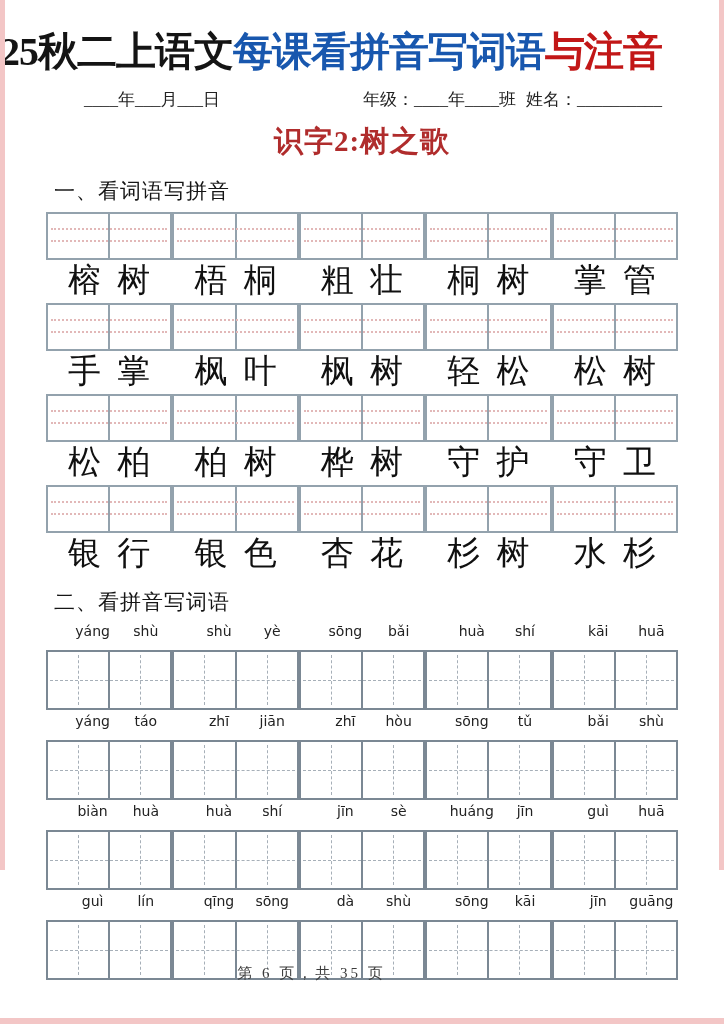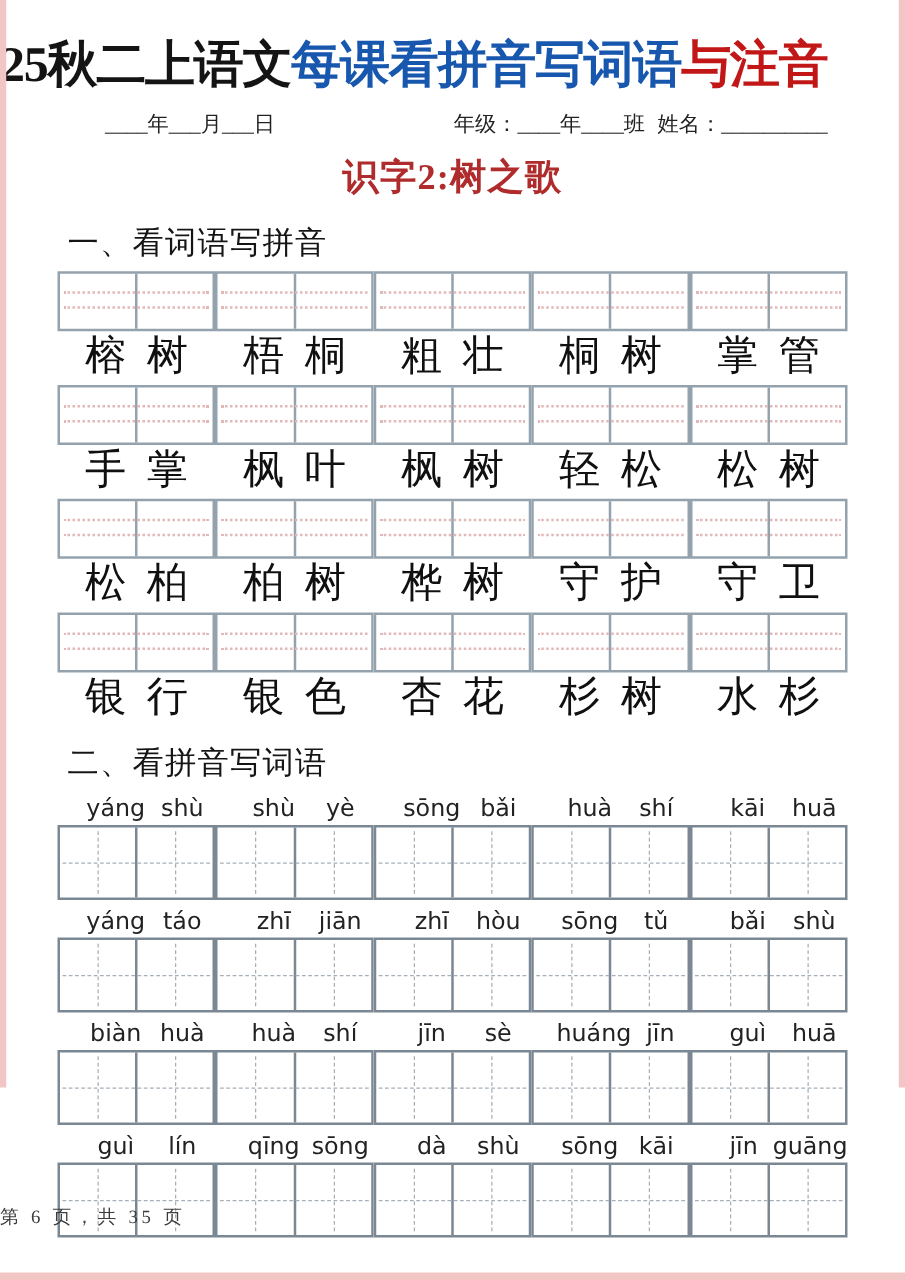--- a/index.html
+++ b/index.html
@@ -17,51 +17,51 @@
   .h-title .t-red{color:var(--title_red,#c21717);}
 
   .date-line{display:flex;margin-top:9px;font-size:17px;color:#222;
              padding-left:84px;padding-right:62px;white-space:nowrap;gap:16px;}
   .date-line .right{margin-left:auto;}
   .date-line .gap{display:inline-block;width:10px;}
 
   .lesson{margin-top:11px;text-align:center;font-size:29px;font-weight:700;
           color:var(--lesson_red,#b02c2c);letter-spacing:1px;}
 
-  .sec-head{font-size:25px;margin:15px 0 7px 54px;letter-spacing:1px;}
+  .sec-head{font-size:21px;margin:15px 0 7px 54px;letter-spacing:1px;}
 
   .grid5{display:grid;grid-template-columns:repeat(5,1fr);
          padding:0 46px;margin-bottom:3px;}
 
   
   .pybox{height:44px;border:2px solid var(--pinyin_box_border,#93a2ad);
          display:flex;position:relative;margin-bottom:1px;background:#fff;}
   .pybox::before,.pybox::after{content:"";position:absolute;left:3px;right:3px;
          border-top:2px dotted var(--pinyin_guide,#e2b8b8);z-index:1;}
   .pybox::before{top:31%;}
   .pybox::after{top:60%;}
   .pcell{flex:1;}
   .pcell + .pcell{border-left:2px solid var(--pinyin_box_border,#93a2ad);}
   .word{text-align:center;font-size:33px;line-height:39px;word-spacing:8px;
         color:#101010;white-space:nowrap;}
 
   
-  .pyline{display:flex;height:27px;align-items:center;
-          font-family:"DejaVu Sans",sans-serif;font-size:19px;color:#222;margin-left:20px;}
+  .pyline{display:flex;height:27px;align-items:flex-start;
+          font-family:"DejaVu Sans",sans-serif;font-size:14px;color:#222;margin-left:20px;}
   .syl{flex:1;text-align:center;white-space:nowrap;}
   .charbox{height:56px;border:2px solid var(--char_box_border,#7b8894);
            display:flex;position:relative;background:#fff;}
   .charbox::after{content:"";position:absolute;left:2px;right:2px;top:50%;
            border-top:1.5px dashed var(--char_guide,#a6afb8);}
   .ccell{flex:1;position:relative;}
   .ccell + .ccell{border-left:2px solid var(--char_box_border,#7b8894);}
   .ccell::before{content:"";position:absolute;left:50%;top:3px;bottom:3px;
            border-left:1.5px dashed var(--char_guide,#a6afb8);}
 
-  .footer{position:absolute;left:0;top:964px;width:623px;text-align:left;
+  .footer{position:absolute;left:0;top:964px;width:623px;text-align:center;
           font-size:15px;color:#3c3c3c;letter-spacing:3px;}
 </style>
 </head>
 <body>
 
 <div class="edge edge-left"></div>
 <div class="edge edge-right"></div>
 <div class="edge edge-bottom"></div>
 
 <div class="h-title"><span class="t-black">25秋二上语文</span><span class="t-blue">每课看拼音写词语</span><span class="t-red">与注音</span></div>

